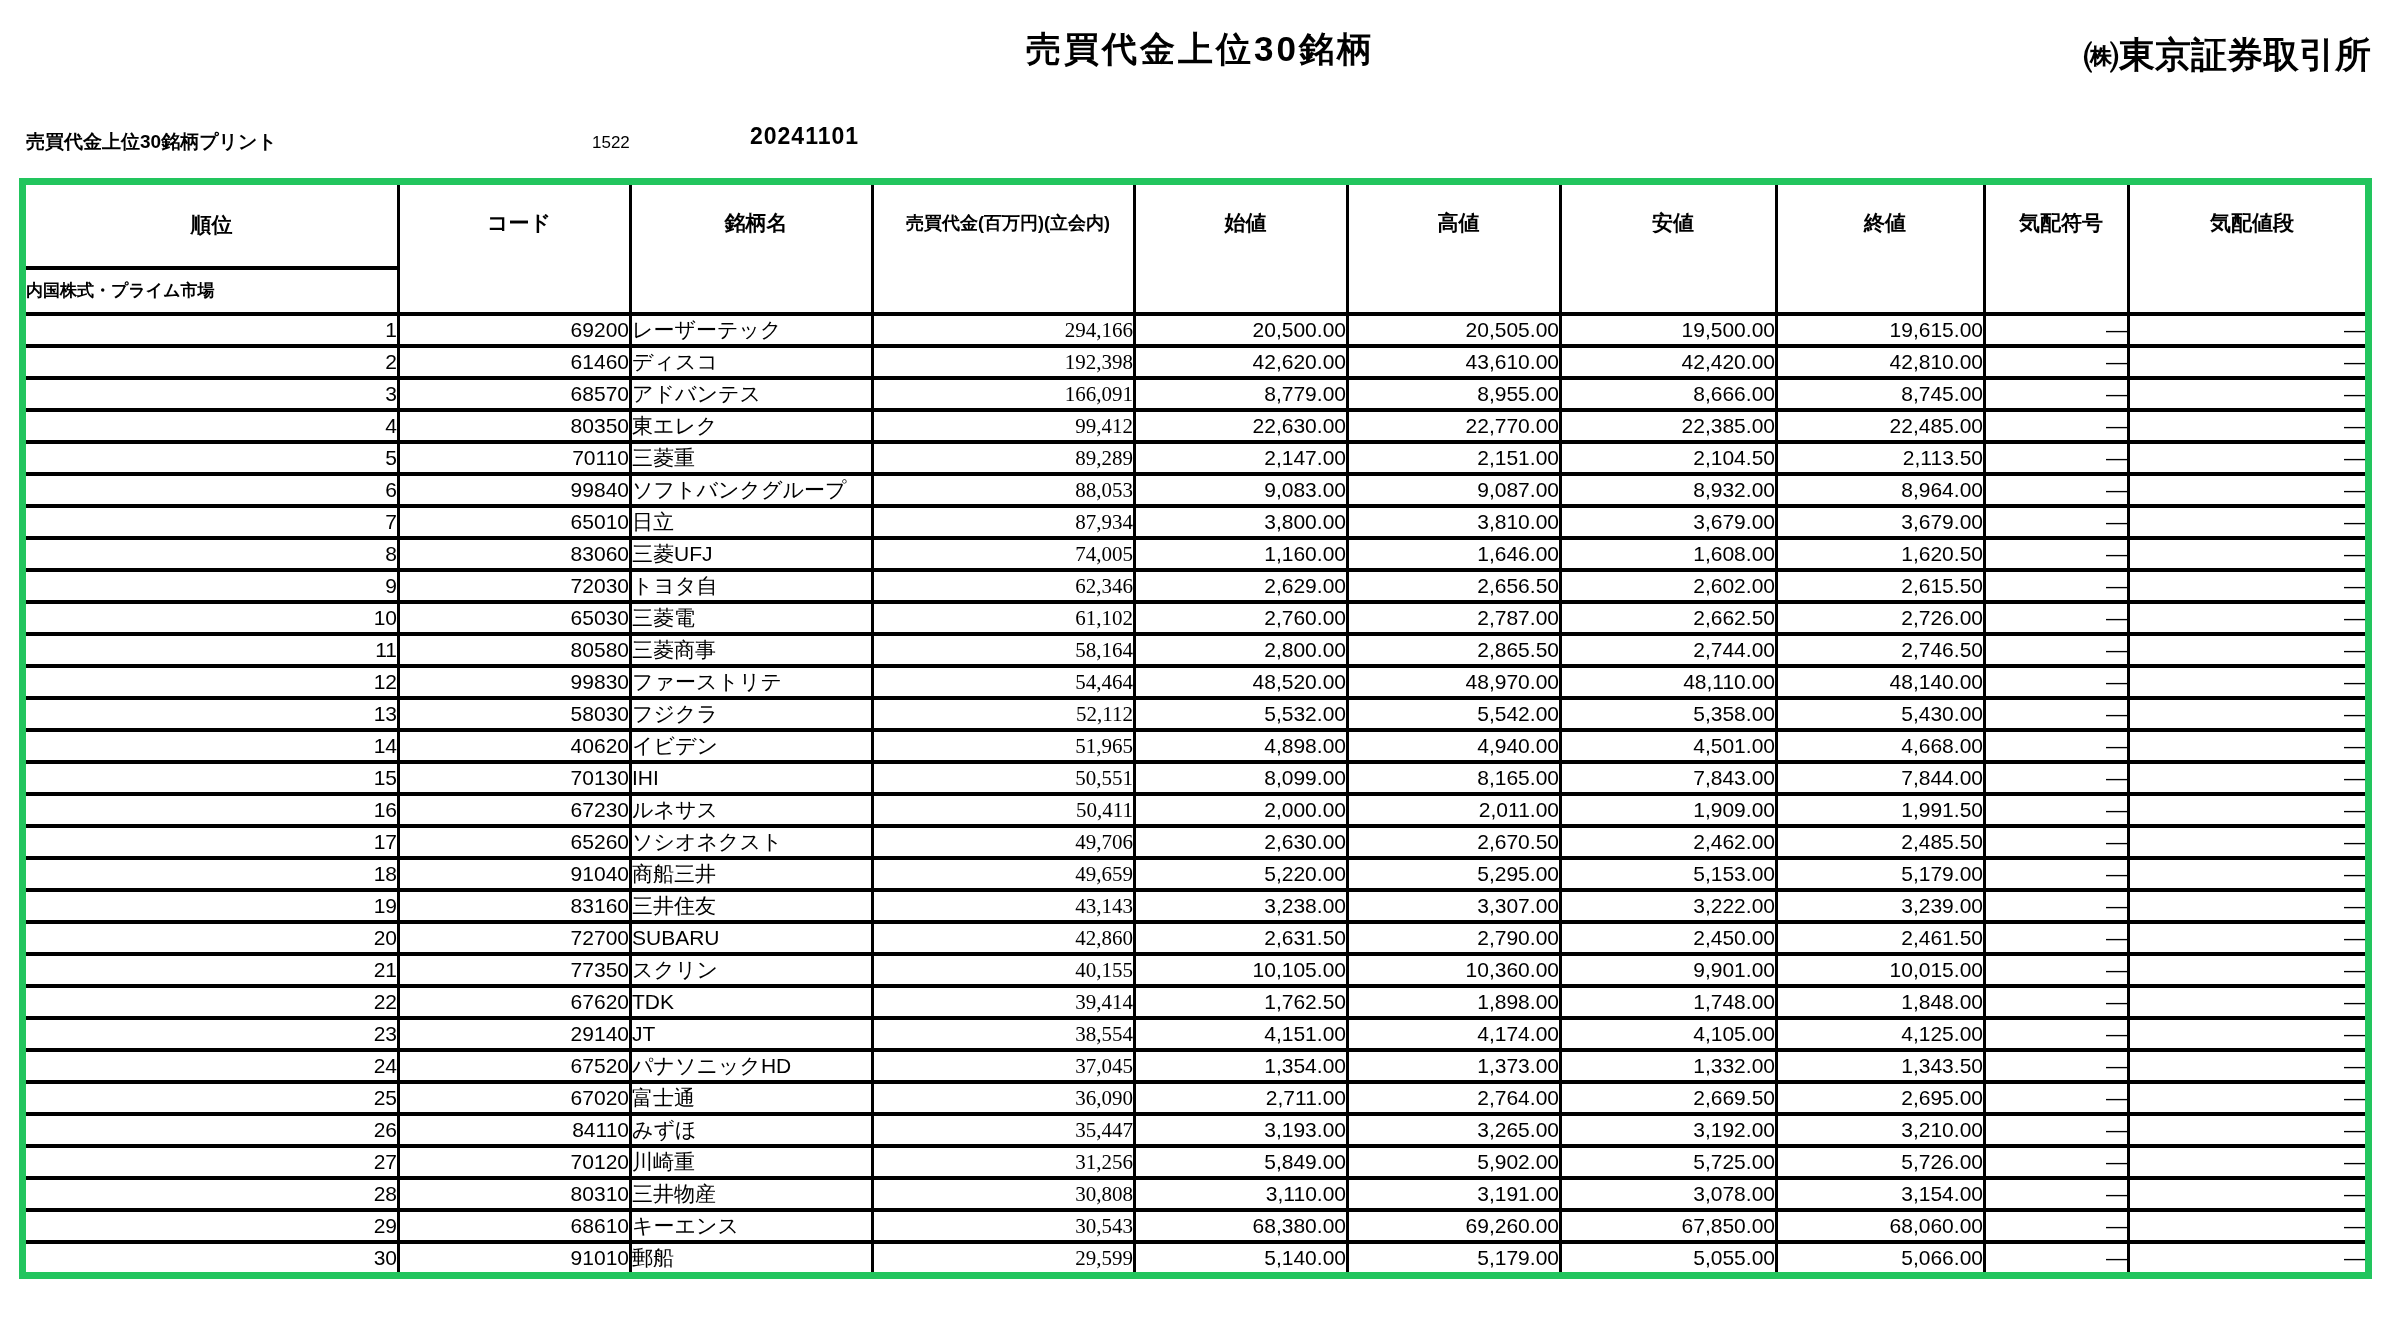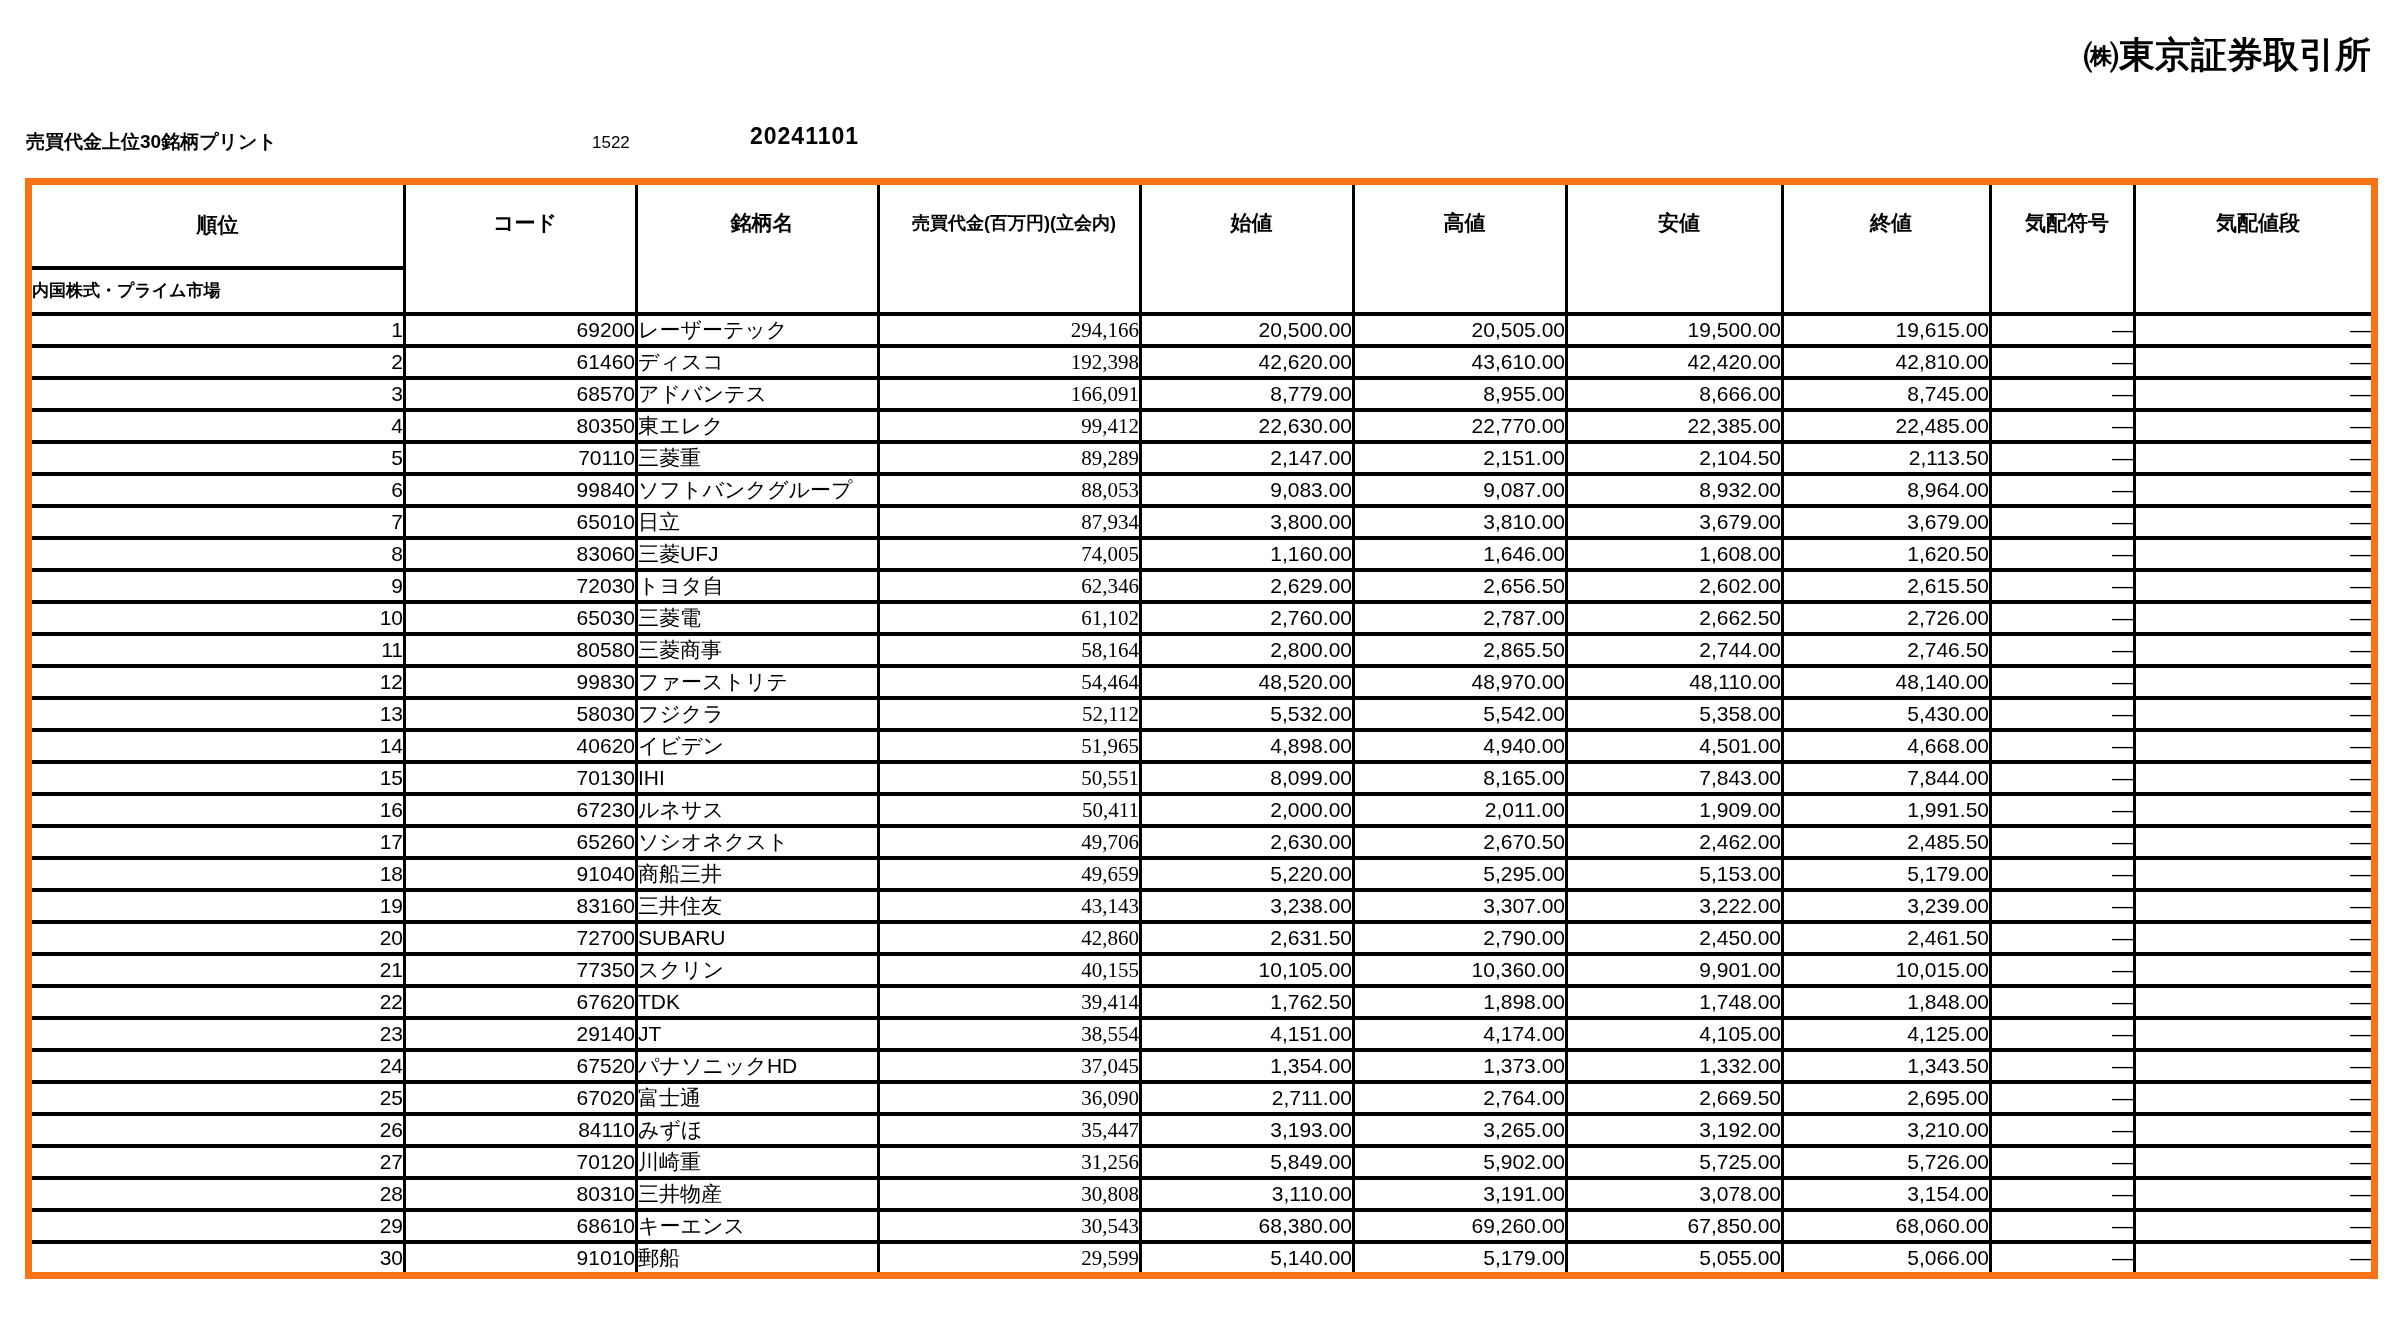--- a/index.html
+++ b/index.html
@@ -44,25 +44,25 @@
   .report-date{
     position:absolute;
     top:123px; left:750px;
     font-size:23px;
     font-weight:bold;
     letter-spacing:1px;
     white-space:nowrap;
   }
   table.stock-table{
     position:absolute;
-    top:178px; left:25px;
+    top:178px; left:19px;
     width:2346px;
     border-collapse:collapse;
     table-layout:fixed;
-    border:7px solid #f97316;
+    border:7px solid #22c55e;
   }
   table.stock-table th,
   table.stock-table td{
     border-left:3px solid #000;
     border-right:3px solid #000;
     border-top:4px solid #000;
     border-bottom:4px solid #000;
     overflow:hidden;
     white-space:nowrap;
     padding:0;
@@ -97,20 +97,21 @@
   td.c3{text-align:right;padding-right:10px;font-family:Liberation Serif, serif;}
   td.c4,td.c5,td.c6,td.c7{text-align:right;padding-right:14px;}
   td.c8{text-align:right;padding-right:8px;}
   td.c9{text-align:right;padding-right:10px;}
 </style>
 </head>
 <body>
 
 <div class="page">
 
+  <div class="title">売買代金上位30銘柄</div>
   <div class="company">㈱東京証券取引所</div>
 
   <span class="report-name">売買代金上位30銘柄プリント</span>
   <span class="report-code">1522</span>
   <span class="report-date">20241101</span>
 
   <table class="stock-table">
     <colgroup>
       <col style="width:376px">
       <col style="width:232px">

